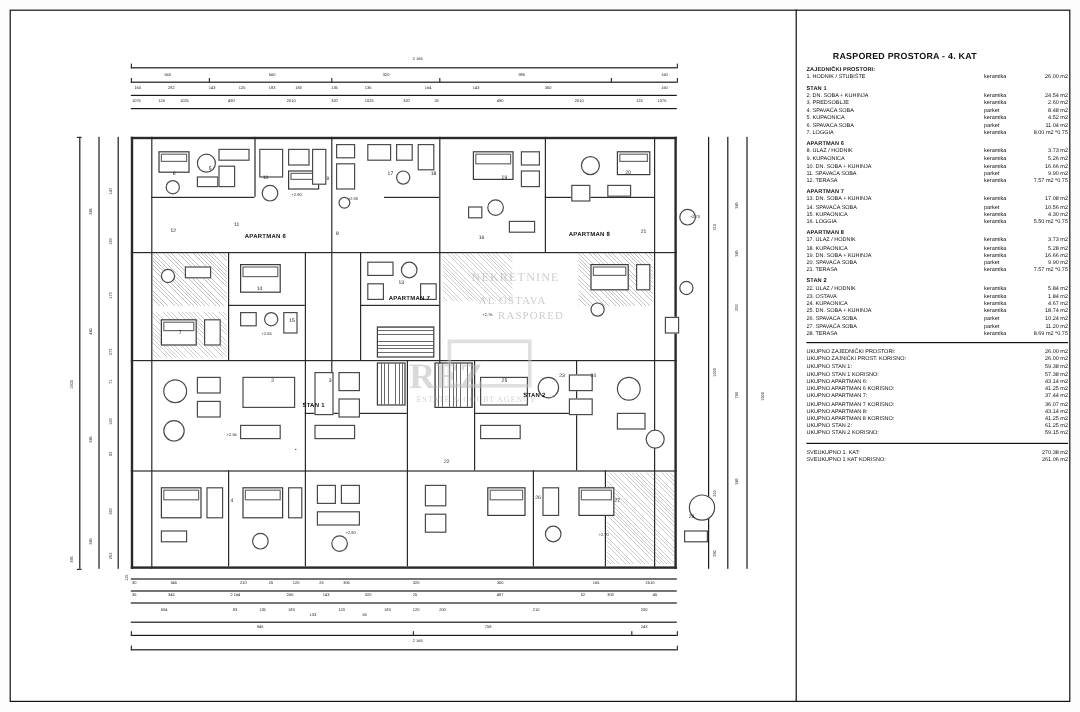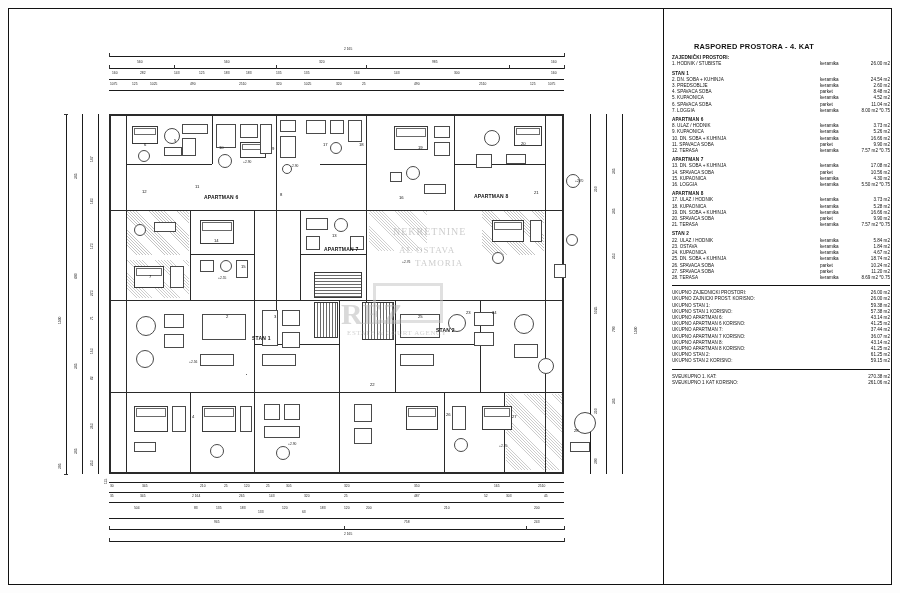--- a/index.html
+++ b/index.html
@@ -708,18 +708,18 @@
     <div class="lbl b" style="left:190px;top:180px;">APARTMAN 6</div>
     <div class="lbl b" style="left:460px;top:179px;">APARTMAN 8</div>
     <div class="lbl b" style="left:310px;top:232px;">APARTMAN 7</div>
     <div class="lbl b" style="left:238px;top:321px;">STAN 1</div>
     <div class="lbl b" style="left:422px;top:313px;">STAN 2</div>
   </div>
 
   <div id="wm">
     <div class="wtxt w1">NEKRETNINE</div>
     <div class="wtxt w2">AL OSTAVA</div>
-    <div class="wtxt w3">TAMORIA</div>
+    <div class="wtxt w3">RASPORED</div>
     <div class="wbox"></div>
     <div class="wtxt w4">REZ</div>
     <div class="wtxt w5">ESTATE &amp; COURT AGENCY</div>
   </div>
 </div>
 
 </body></html>

